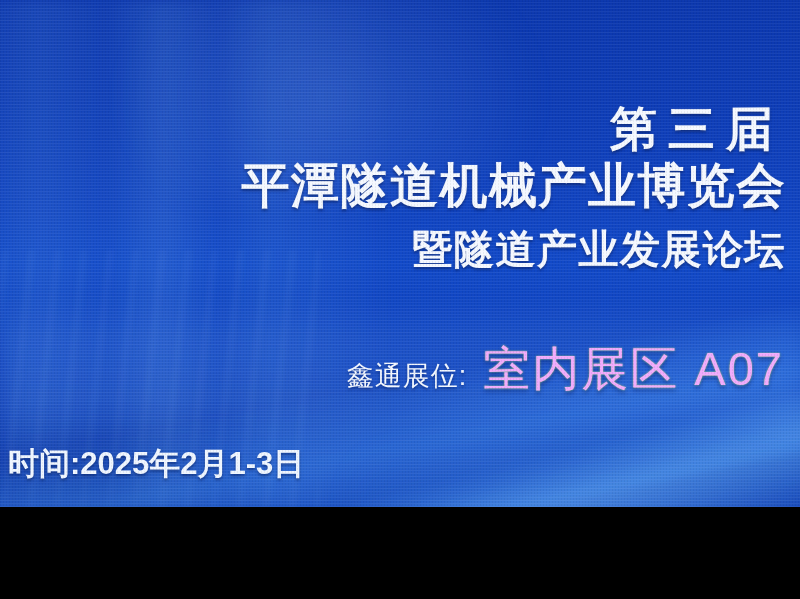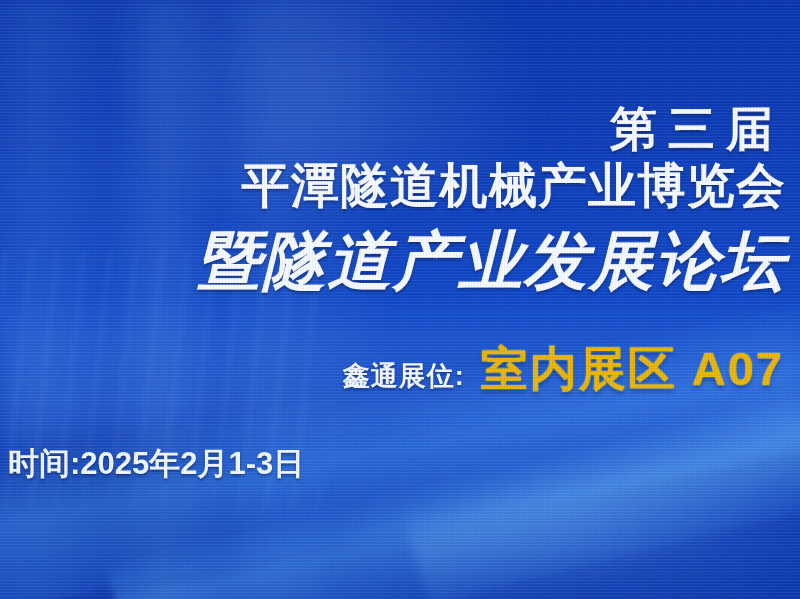--- a/index.html
+++ b/index.html
@@ -3,21 +3,21 @@
 <meta charset="utf-8">
 <style>
   html, body {
     margin: 0;
     padding: 0;
     background: #000;
   }
   #poster {
     position: relative;
     width: 800px;
-    height: 599px;
+    height: 507px;
     overflow: hidden;
     font-family: "Liberation Sans", "DejaVu Sans", sans-serif;
     background: #0d3cb4;
   }
 
   
   .bg-base {
     position: absolute;
     inset: 0;
     background: linear-gradient(180deg,
@@ -197,45 +197,44 @@
     letter-spacing: 11px;
     padding-right: 2px;
     margin-bottom: 7px;
   }
   .t-line2 {
     font-size: 48px;
     letter-spacing: 1.5px;
     margin-bottom: 16px;
   }
   .t-line3 {
-    font-size: 64px;
+    font-size: 40px;
     letter-spacing: 1.5px;
-    font-style: italic;
   }
 
   .booth-row {
     position: absolute;
     right: 16px;
     top: 338px;
     display: flex;
     align-items: baseline;
     white-space: nowrap;
   }
   .booth-label {
     font-size: 27px;
-    font-weight: bold;
+    font-weight: normal;
     color: #f2f7ff;
     letter-spacing: 1px;
     margin-right: 16px;
     text-shadow: 0 2px 3px rgba(3,22,80,0.5);
   }
   .booth-value {
     font-size: 47px;
-    font-weight: bold;
-    color: #eab308;
+    font-weight: normal;
+    color: #f0abfc;
     letter-spacing: 2px;
     text-shadow:
       0 0 2px rgba(200,235,120,0.85),
       0 3px 4px rgba(3,22,80,0.45);
   }
 
   .info-row {
     position: absolute;
     left: 8px;
     right: 8px;

